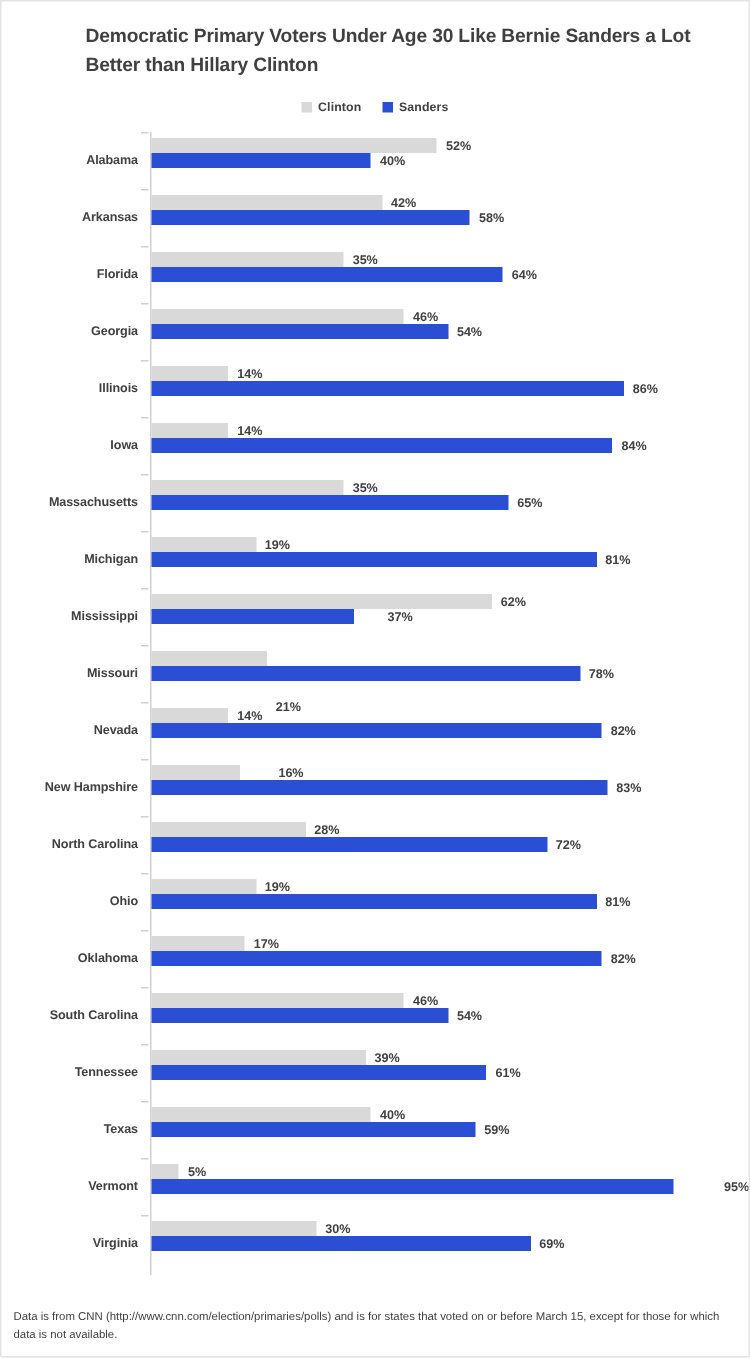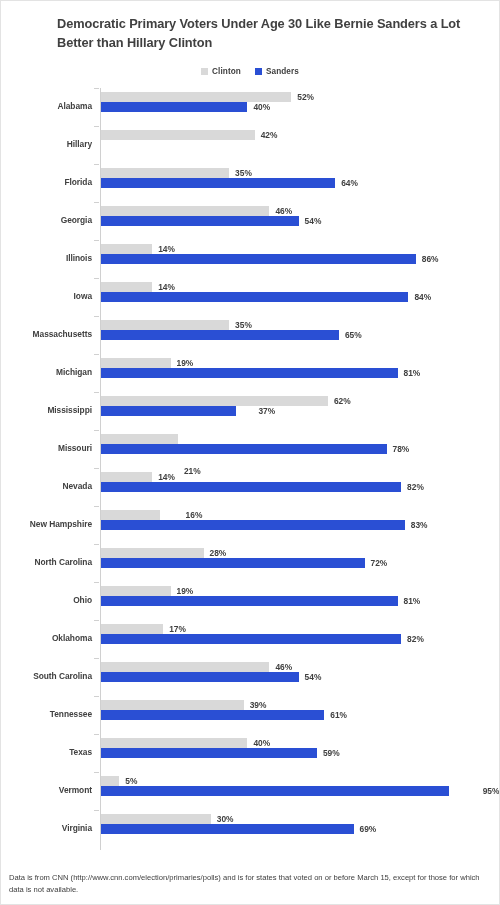--- a/index.html
+++ b/index.html
@@ -142,26 +142,30 @@
               <div class="valtext" style="left: 196.3px;">52%</div>
             </div>
             <div class="barline">
               <div class="bar sanders" style="width: 146.4px;"></div>
               <div class="valtext" style="left: 152.4px;">40%</div>
             </div>
           </div>
         </div>
         <div class="row">
           <div class="tick"></div>
-          <div class="state-label">Hillary</div>
+          <div class="state-label">Arkansas</div>
           <div class="bars">
             <div class="barline">
               <div class="bar clinton" style="width: 153.7px;"></div>
               <div class="valtext" style="left: 159.7px;">42%</div>
             </div>
+            <div class="barline">
+              <div class="bar sanders" style="width: 212.3px;"></div>
+              <div class="valtext" style="left: 218.3px;">58%</div>
+            </div>
           </div>
         </div>
         <div class="row">
           <div class="tick"></div>
           <div class="state-label">Florida</div>
           <div class="bars">
             <div class="barline">
               <div class="bar clinton" style="width: 128.1px;"></div>
               <div class="valtext" style="left: 134.1px;">35%</div>
             </div>

